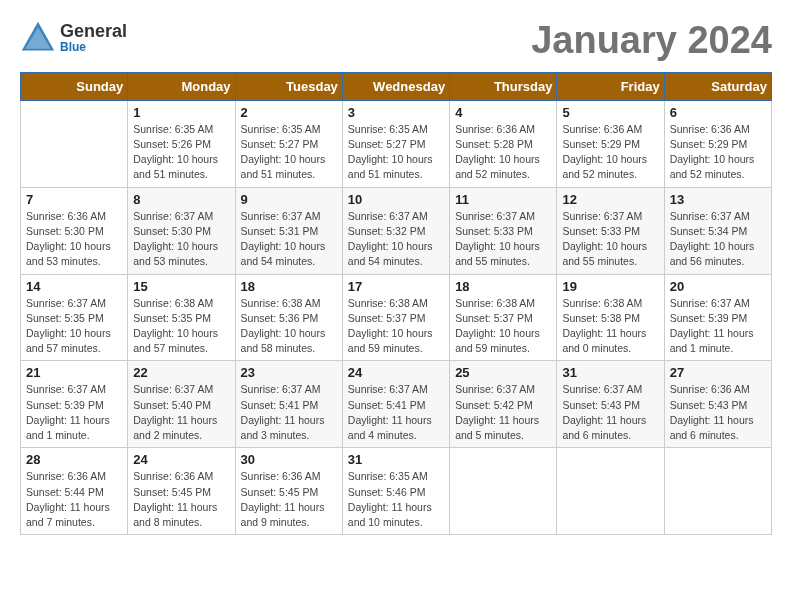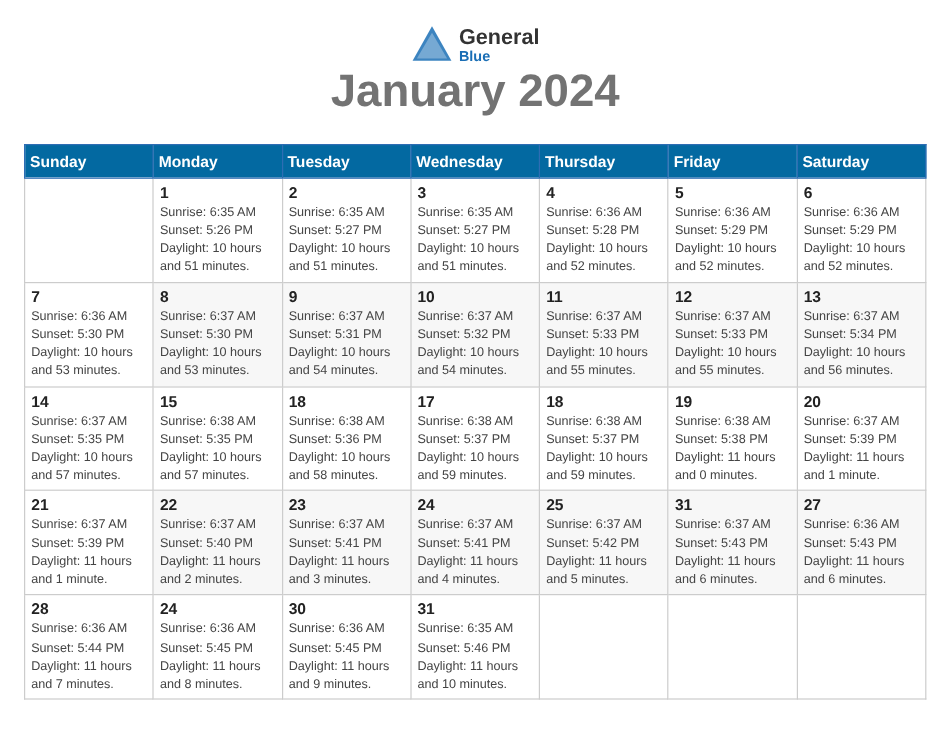--- a/index.html
+++ b/index.html
@@ -6,23 +6,22 @@
     body {
       font-family: Arial, sans-serif;
       background: #fff;
       width: 792px;
       min-height: 612px;
       padding: 20px;
     }
     .header {
       display: flex;
       justify-content: space-between;
-      align-items: center;
-      margin-bottom: 22px;
-      flex-direction: column;
+      align-items: flex-start;
+      margin-bottom: 10px;
     }
     .logo {
       display: flex;
       align-items: center;
       gap: 4px;
     }
     .logo-text {
       display: flex;
       flex-direction: column;
       line-height: 1.1;
@@ -53,23 +52,23 @@
     .subtitle {
       font-size: 15px;
       color: #555;
     }
     table {
       width: 100%;
       border-collapse: collapse;
       font-size: 11px;
     }
     thead tr th {
-      background-color: #0369a1;
+      background-color: #a16207;
       color: #fff;
-      text-align: left;
+      text-align: right;
       padding: 6px 4px;
       font-size: 13px;
       font-weight: bold;
       border: 1px solid #2e6db4;
     }
     tbody tr td {
       border: 1px solid #ccc;
       vertical-align: top;
       padding: 4px 5px;
       width: 107px;

